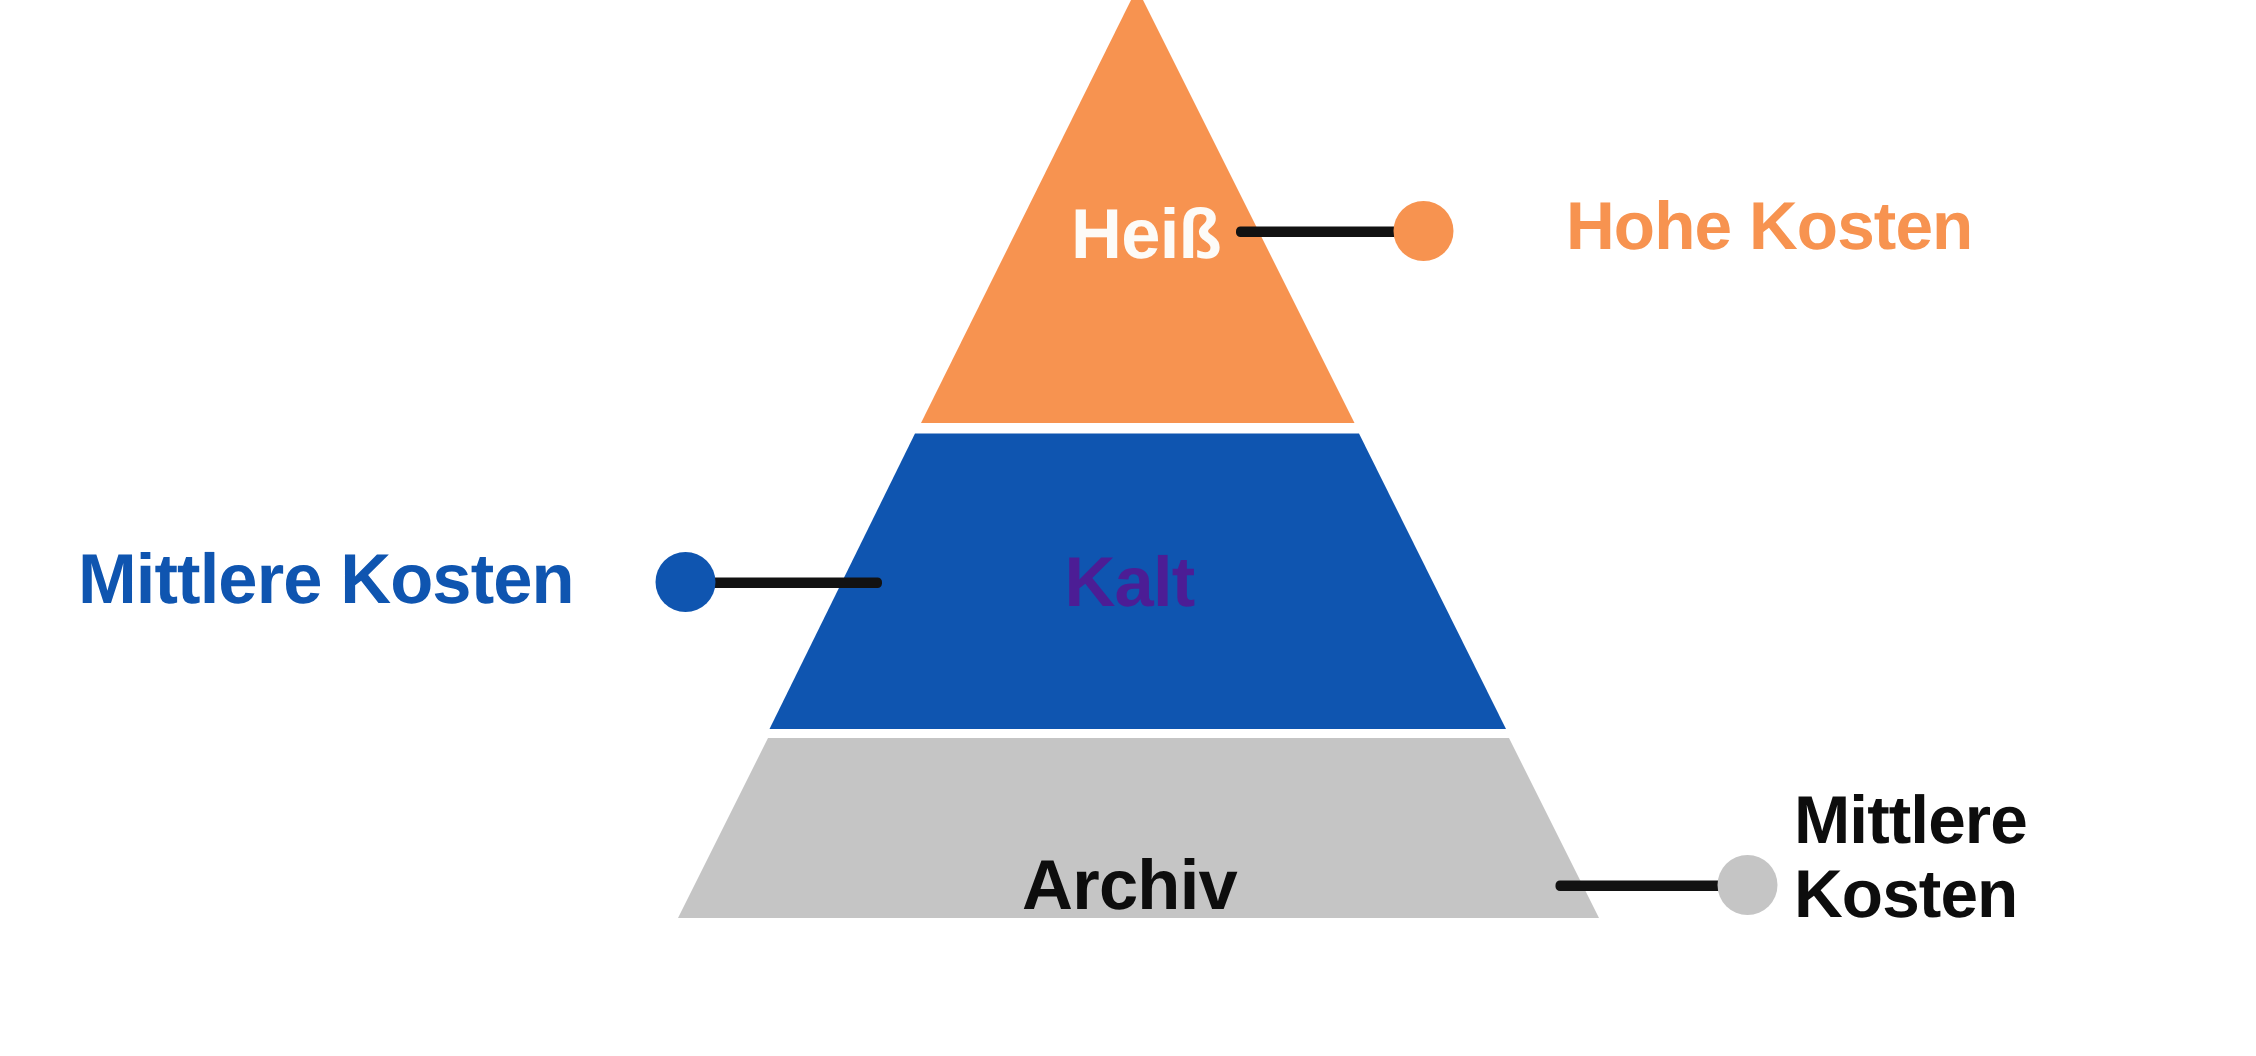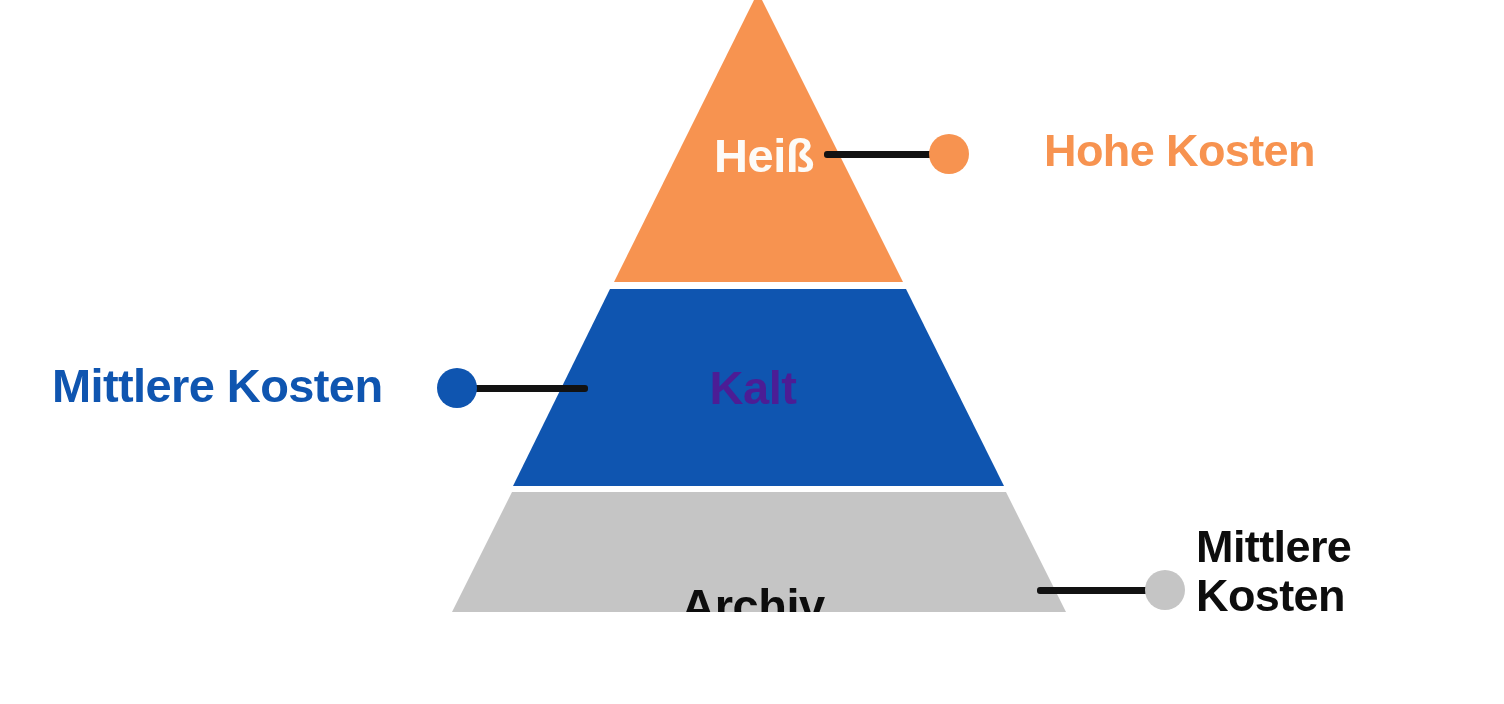--- a/index.html
+++ b/index.html
@@ -144,21 +144,21 @@
 
     <polygon points="758,-8 903,282 614,282" fill="#f79350"></polygon>
 
     <polygon points="610,289 906,289 1004,486 513,486" fill="#0f55b0"></polygon>
 
     <polygon points="512,492 1006,492 1112,704 406,704" fill="#c5c5c5"></polygon>
   </svg>
 
   <div class="tier-label hot" style="color: rgb(253, 251, 247);">Heiß</div>
   <div class="tier-label cold" style="color: #4c1d95;">Kalt</div>
-  <div class="tier-label archive" style="color: rgb(13, 13, 13); margin-top: 16px;">Archiv</div>
+  <div class="tier-label archive" style="color: rgb(13, 13, 13);">Archiv</div>
 
   <div class="leader hot" style="background: rgb(18, 18, 18);"></div>
   <div class="leader mid" style="background: rgb(18, 18, 18);"></div>
   <div class="leader low" style="background: rgb(18, 18, 18);"></div>
 
   <div class="dot hot" style="background: rgb(247, 147, 80);"></div>
   <div class="dot mid" style="background: rgb(15, 85, 176);"></div>
   <div class="dot low" style="background: rgb(197, 197, 197);"></div>
 
   <div class="callout hot-cost" style="color: rgb(247, 147, 80);">Hohe Kosten</div>

